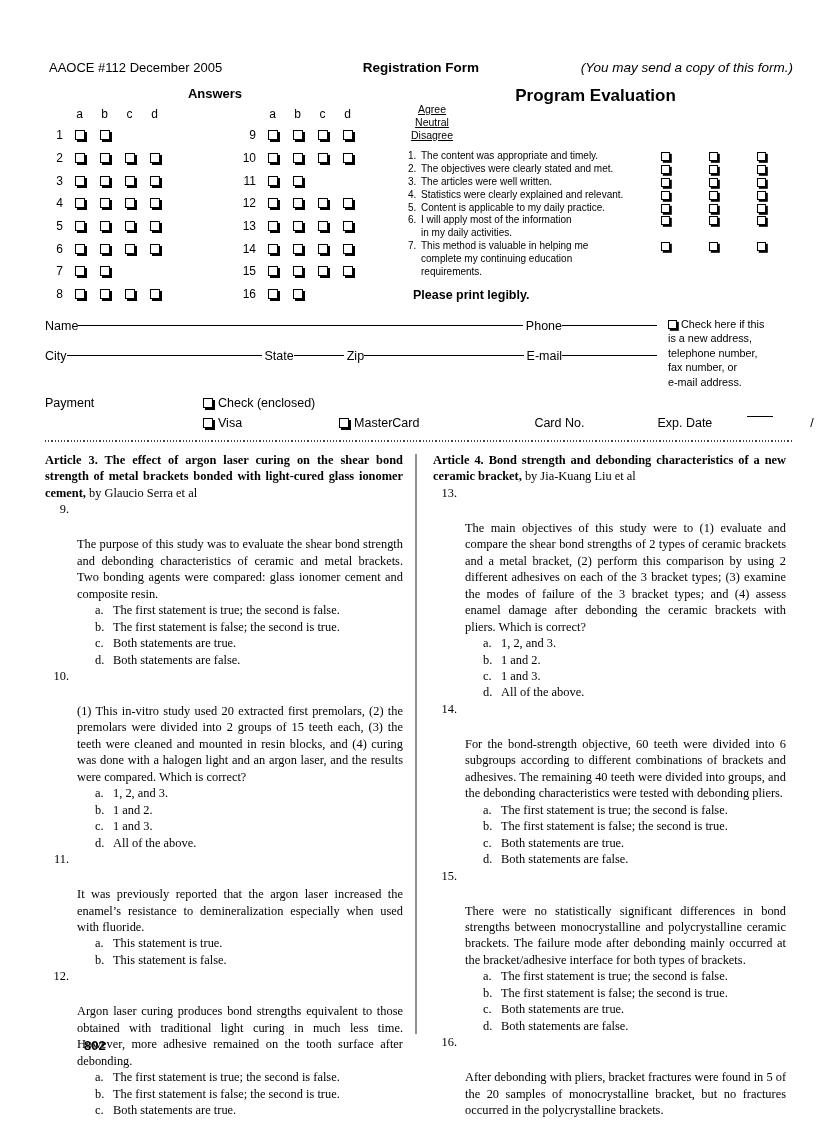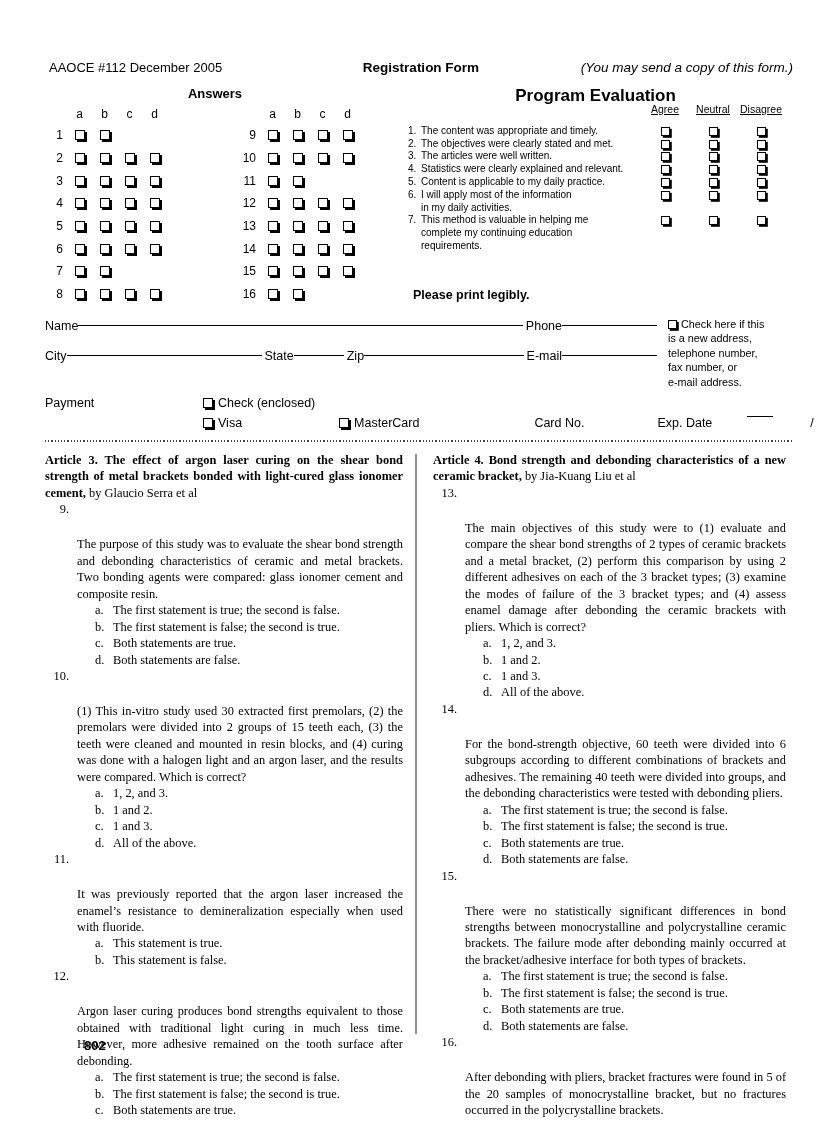--- a/index.html
+++ b/index.html
@@ -21,21 +21,21 @@
   .ans-row { display:flex; align-items:center; height:22.7px; }
   .ans-row.ans-head { height:20px; }
   .ans-num { width:20px; text-align:right; padding-right:4px; flex:none; }
   .ans-cell { width:25px; flex:none; display:flex; justify-content:center; }
 
   .cb { display:inline-block; width:8px; height:8px; border:1.2px solid #000; background:#fff; box-shadow:2px 2px 0 #000; }
   .cb-sm { width:7px; height:7px; border:1px solid #000; box-shadow:1.8px 1.8px 0 #000; }
 
   
   .eval { position:absolute; left:408px; top:103px; width:387px; font-size:10px; line-height:12.8px; }
-  .ev-head { display:flex; justify-content:flex-end; padding-right:10px; margin-bottom:9px; font-size:10.5px; }
+  .ev-head { display:flex; justify-content:flex-end; padding-right:10px; margin-bottom:9px; font-size:10.5px;flex-direction:column; }
   .ev-scale { width:48px; text-align:center; text-decoration:underline; flex:none; }
   .ev-row { display:flex; align-items:flex-start; padding-right:10px; }
   .ev-main { flex:1; display:flex; }
   .ev-num { width:13px; flex:none; }
   .ev-lines { flex:1; padding-right:4px; }
   .ev-cell { width:48px; flex:none; display:flex; justify-content:center; padding-top:2px; }
 
   .print-legibly { position:absolute; left:413px; top:288px; font-weight:bold; font-size:12.5px; }
 
   
@@ -537,21 +537,21 @@
           </div>
           <div class="opt">
             <span class="ol">d.</span>
             <span class="ot">Both statements are false.</span>
           </div>
         </div>
       </div>
       <div class="q">
         <span class="qn">10.</span>
         <div class="qt">
-          <div class="q-text">(1) This in-vitro study used 30 extracted first premolars, (2) the premolars were divided into 2 groups of 15 teeth each, (3) the teeth were cleaned and mounted in resin blocks, and (4) curing was done with a halogen light and an argon laser, and the results were compared. Which is correct?</div>
+          <div class="q-text">(1) This in-vitro study used 20 extracted first premolars, (2) the premolars were divided into 2 groups of 15 teeth each, (3) the teeth were cleaned and mounted in resin blocks, and (4) curing was done with a halogen light and an argon laser, and the results were compared. Which is correct?</div>
           <div class="opt">
             <span class="ol">a.</span>
             <span class="ot">1, 2, and 3.</span>
           </div>
           <div class="opt">
             <span class="ol">b.</span>
             <span class="ot">1 and 2.</span>
           </div>
           <div class="opt">
             <span class="ol">c.</span>

